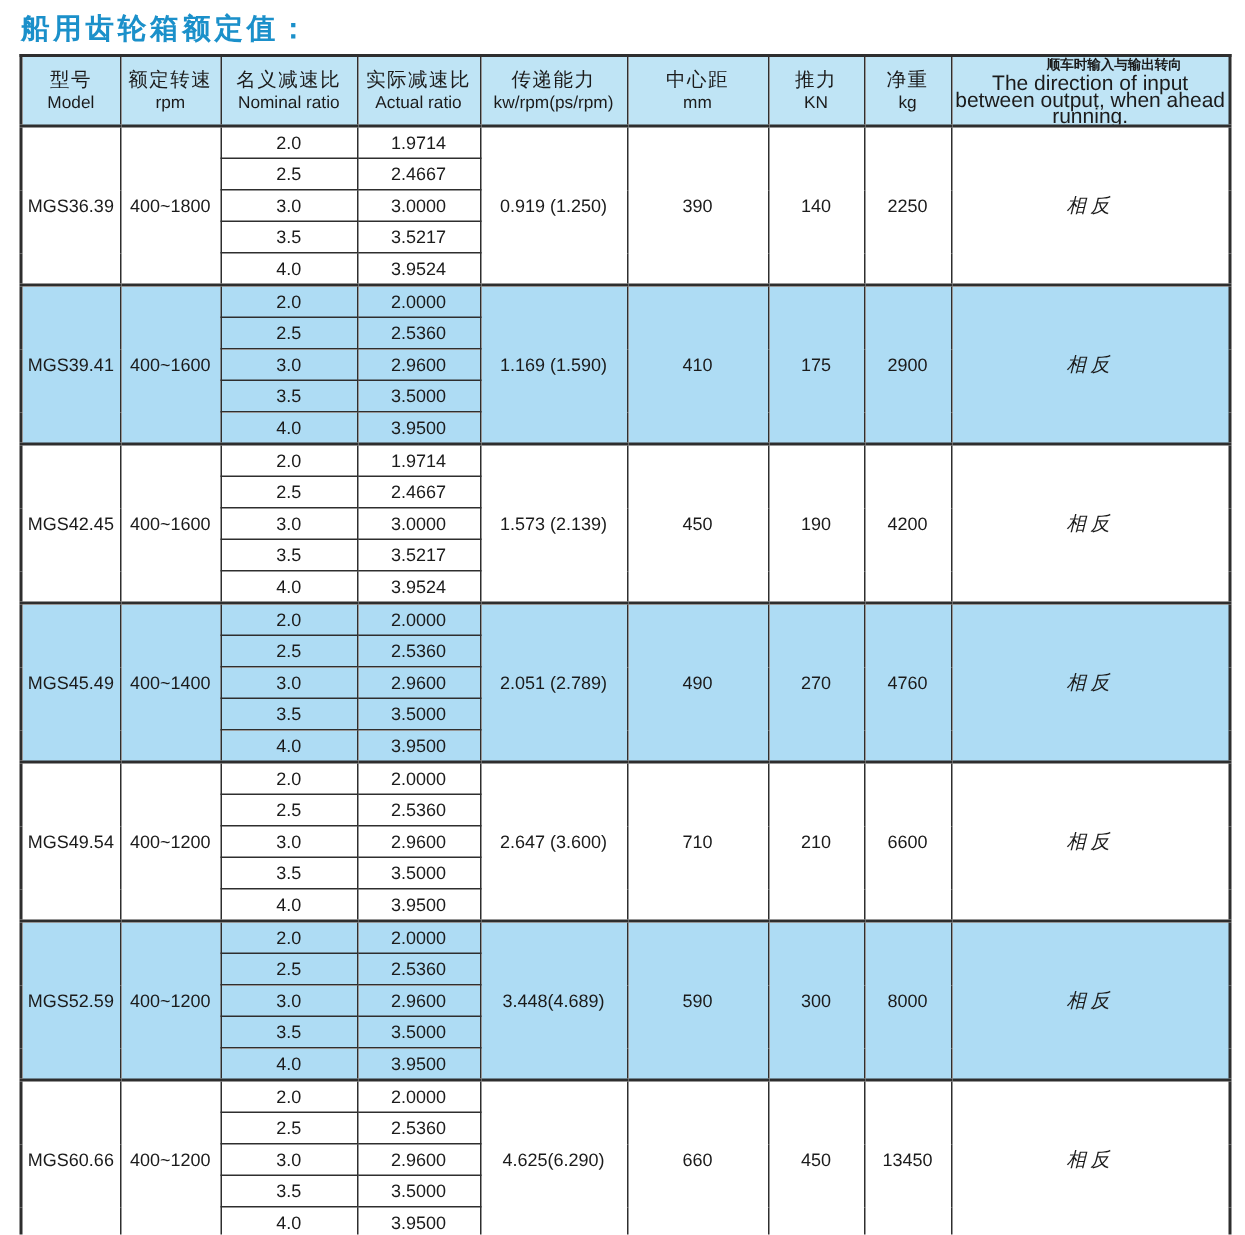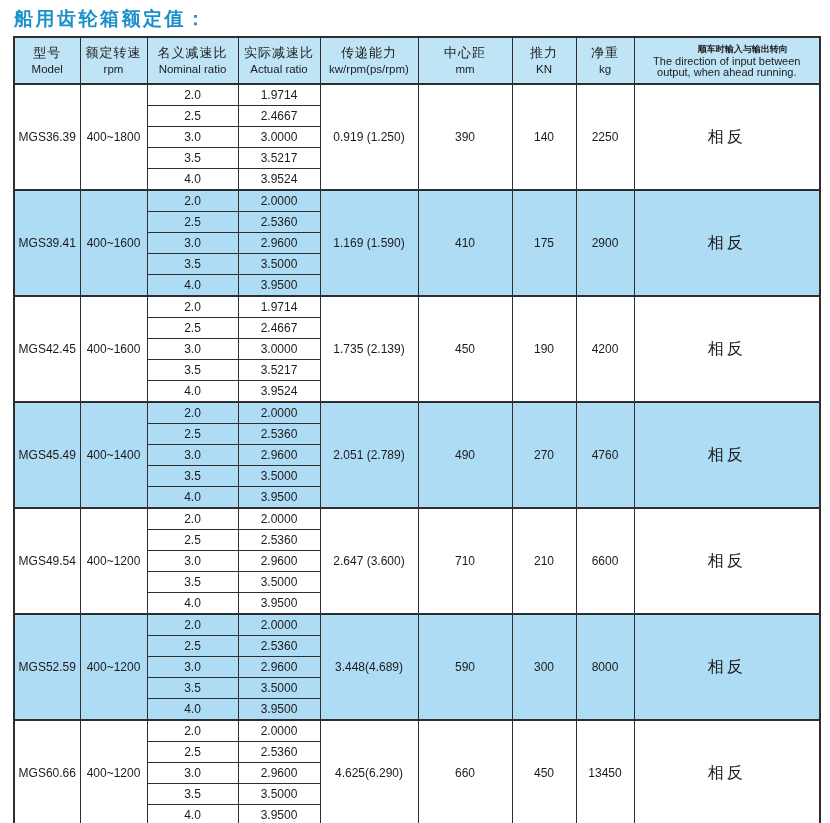--- a/index.html
+++ b/index.html
@@ -37,30 +37,31 @@
   thead .zh{
     font-size:13px;line-height:17px;
     font-family:Liberation Mono, monospace;
     letter-spacing:1px;
   }
   thead .en{
     font-size:11.5px;line-height:15px;
     font-family:"Liberation Sans","DejaVu Sans",sans-serif;
   }
   thead th.dir-col .zh{font-size:9px;font-weight:bold;line-height:12px;letter-spacing:0;margin-left:32px;}
-  thead th.dir-col .en{font-size:11px;line-height:11px;}
+  thead th.dir-col .en{font-size:14px;line-height:11px;}
   tbody td{
     height:20px;font-size:12px;line-height:14px;background:#ffffff;
   }
   tbody tr.hl td{background:var(--row-alt-bg);}
   tbody tr.block-start td{border-top-width:2px;}
   tbody td.dir-cell{
-    font-size:16px;
+    font-size:13px;
     font-family:"Liberation Serif","DejaVu Serif",serif;
     letter-spacing:3px;
+    font-style:italic;
   }
 </style>
 </head>
 <body>
 
 <div class="page-title">船用齿轮箱额定值：</div>
 
 <table class="spec">
   <colgroup>
     <col style="width:66px">
@@ -166,21 +167,21 @@
       </tr>
       <tr class="hl">
         <td>4.0</td>
         <td>3.9500</td>
       </tr>
       <tr class="block-start ">
         <td rowspan="5">MGS42.45</td>
         <td rowspan="5">400~1600</td>
         <td>2.0</td>
         <td>1.9714</td>
-        <td rowspan="5">1.735 (2.139)</td>
+        <td rowspan="5">1.573 (2.139)</td>
         <td rowspan="5">450</td>
         <td rowspan="5">190</td>
         <td rowspan="5">4200</td>
         <td rowspan="5" class="dir-cell">相反</td>
       </tr>
       <tr class="">
         <td>2.5</td>
         <td>2.4667</td>
       </tr>
       <tr class="">

